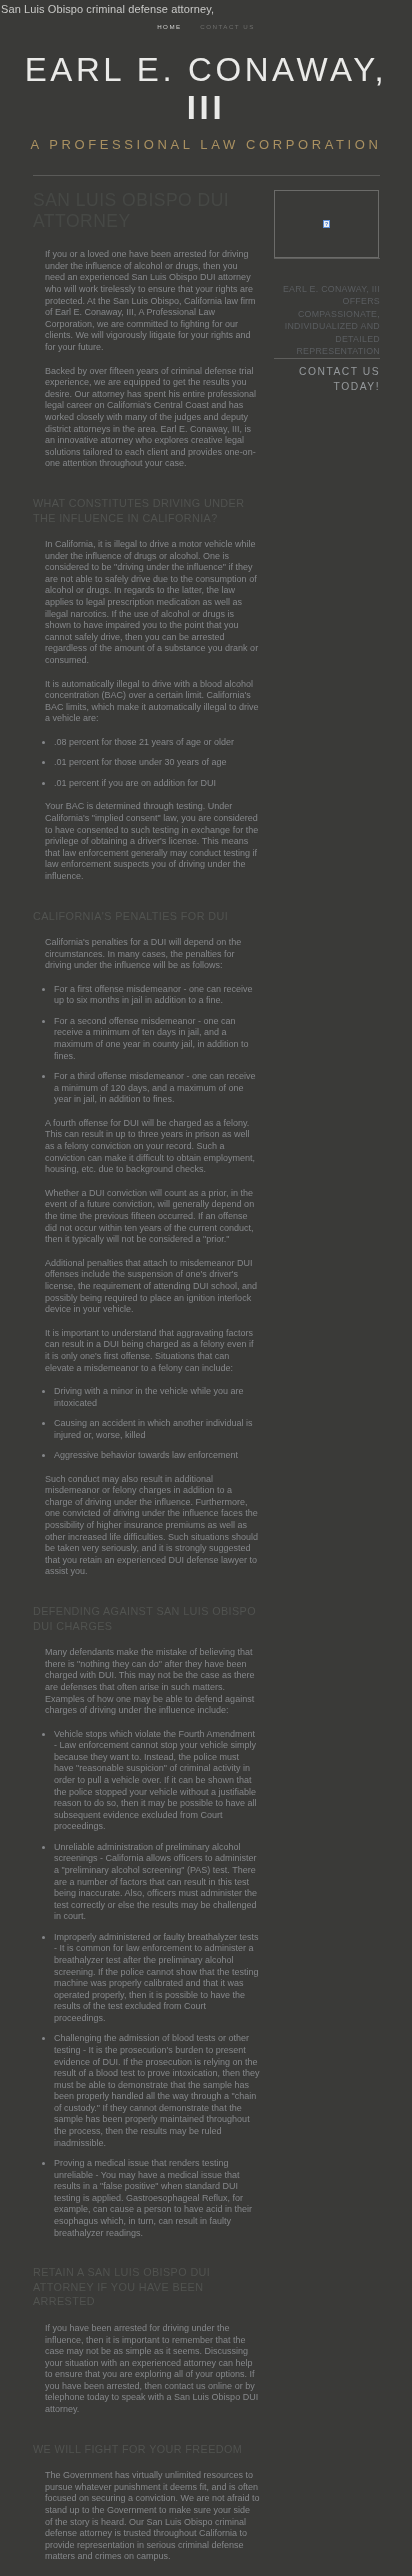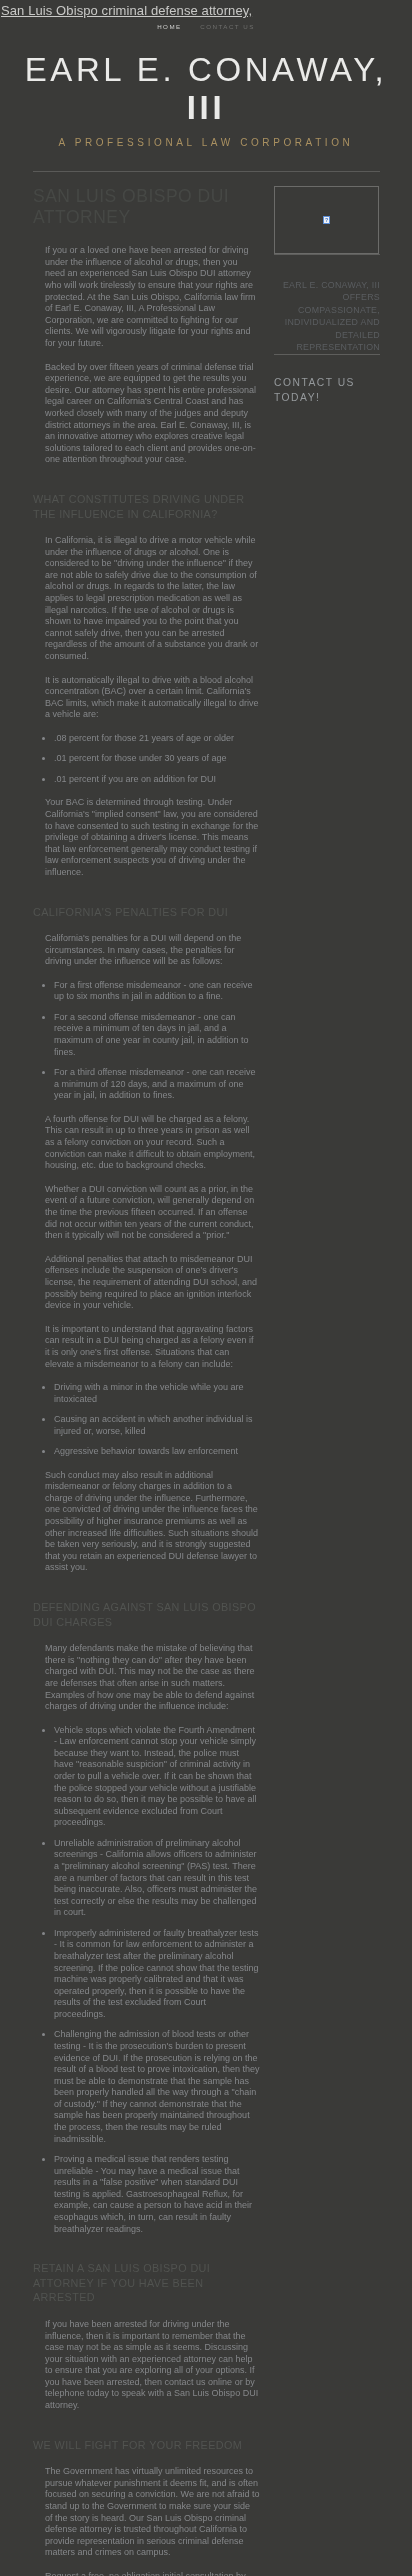--- a/index.html
+++ b/index.html
@@ -4,46 +4,46 @@
 <style>
   * { box-sizing: border-box; }
   html,body { margin:0; padding:0; }
   body {
     width:412px; height:2998px; position:relative; overflow:hidden;
     background:#3a3a38;
     font-family:"Liberation Sans","DejaVu Sans",sans-serif;
     font-weight:300;
     -webkit-font-smoothing:antialiased;
   }
-  .tagline { position:absolute; top:3.1px; left:1px; font-size:13px; color:#c9c9c7; letter-spacing:0.1px;text-decoration:underline; }
+  .tagline { position:absolute; top:3.1px; left:1px; font-size:11px; color:#c9c9c7; letter-spacing:0.1px; }
   .nav { padding-top:23px; display:flex; justify-content:center; gap:18.5px; font-size:6.2px; letter-spacing:1.5px; }
   .nav a { text-decoration:none; cursor:pointer; }
   .nav .nav-home { color:#d0d0ce; }
   .nav .nav-contact { color:#6f6f6d; }
   .hero { text-align:center; margin-top:23px; color:#eaeae8; }
   .hero-line { font-size:33px; font-weight:100; letter-spacing:3.6px; line-height:1;margin-top:20px; }
   .hero-line2 { margin-top:5px;font-weight:bold; }
-  .subtitle { text-align:center; margin-top:13.4px; font-size:10px; letter-spacing:3.6px; color:#aa9161; }
+  .subtitle { text-align:center; margin-top:13.4px; font-size:13px; letter-spacing:3.6px; color:#aa9161; }
   hr.full { border:none; border-top:0.5px solid #5a5a58; margin:23px 32px 0 33px; }
   .content-row { display:flex; margin:13.4px 32px 0 33px; height:2556px; overflow:hidden; }
   .main-col { width:227px; }
   h1 { font-size:17.5px; color:#464845; font-weight:300; letter-spacing:0.5px; line-height:1.2; margin:0 0 17.5px 0; }
   .main-col p { font-size:9px; line-height:11.6px; color:#85878a; margin:0 0 12px 12px; }
   .main-col h2 { font-size:10.8px; color:#515350; font-weight:300; letter-spacing:0.4px; line-height:1.35; margin:26px 0 14px 0; }
   .main-col ul { margin:0 0 12px 0; padding-left:21px; }
   .main-col li { font-size:9px; line-height:11.6px; color:#85878a; margin-bottom:8.8px; }
   .sidebar { width:106px; margin-left:14px; }
   .img-frame { width:105px; height:68px; border:0.5px solid #6b6b69; display:flex; align-items:center; justify-content:center; }
   .broken-icon { width:6.7px; height:7.7px; border:1px solid #5b8dd6; background:#eef1f5; color:#3a6fc4;
                  font-size:5.2px; font-weight:bold; line-height:7.2px; text-align:center; display:block; }
   .sidebar hr { border:none; border-top:0.5px solid #5e5e5c; margin:0; }
   .sb-divider1 { margin-top:23px; }
   .sb-headline { margin-top:24px; font-size:8.8px; line-height:1.42; color:#5a5d60; text-align:right; letter-spacing:0.3px; }
   .sb-divider2 { margin-top:6.2px; }
-  .sb-cta { margin-top:21px; font-size:10.3px; letter-spacing:1.5px; line-height:1.45; color:#95999c; text-align:left; cursor:pointer; }
+  .sb-cta { margin-top:6px; font-size:10.3px; letter-spacing:1.5px; line-height:1.45; color:#95999c; text-align:right; cursor:pointer; }
 </style>
 </head>
 <body>
 
 <div class="tagline">San Luis Obispo criminal defense attorney,</div>
 
 <nav class="nav">
   <a class="nav-home">HOME</a>
   <a class="nav-contact">CONTACT US</a>
 </nav>

